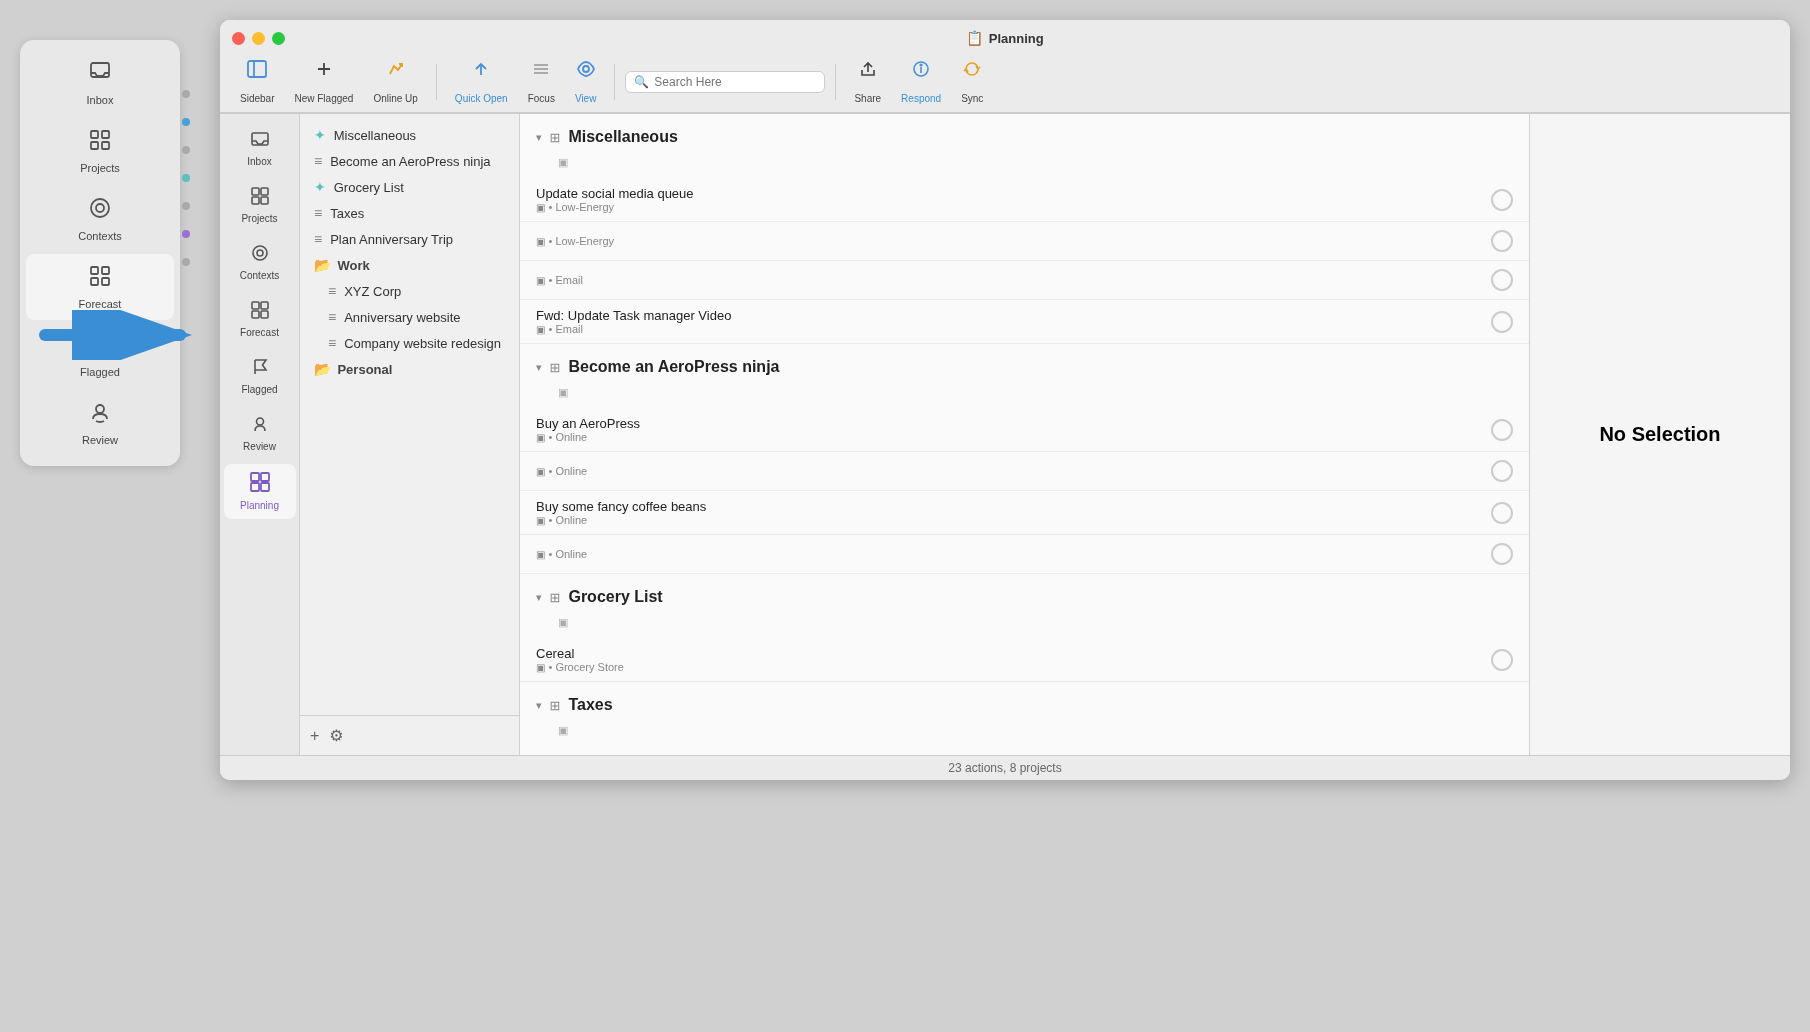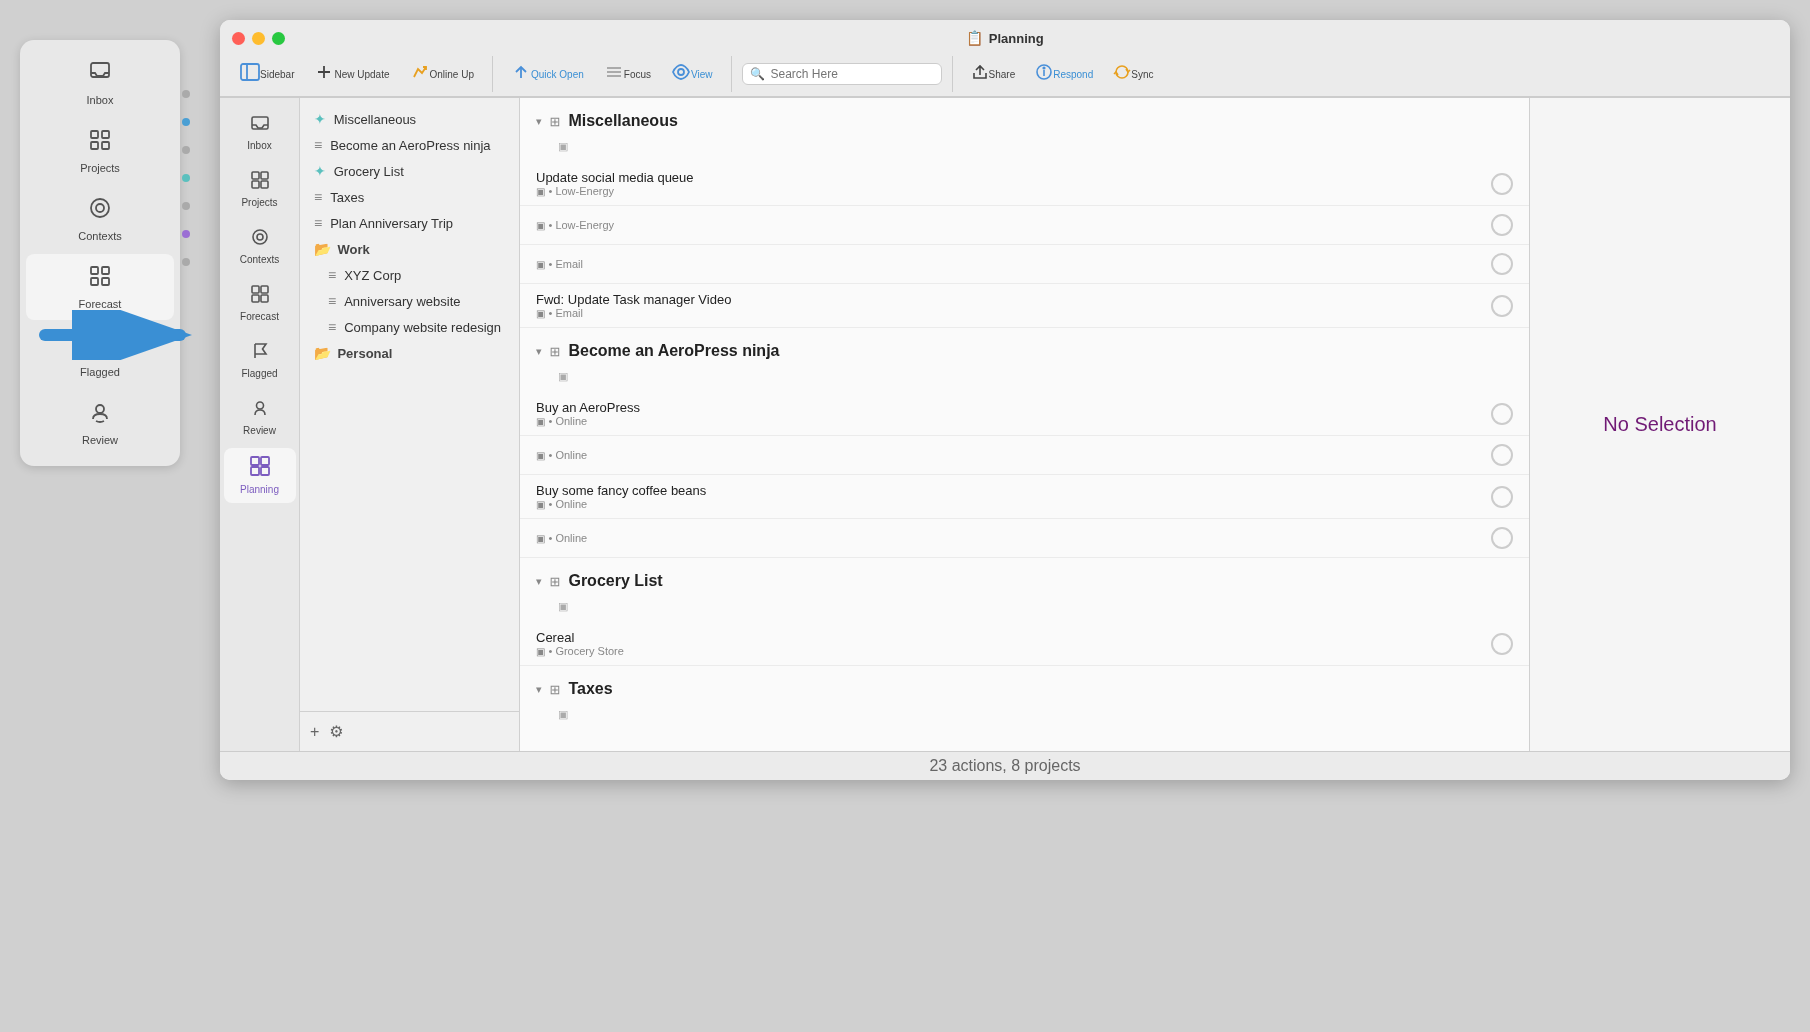--- a/index.html
+++ b/index.html
@@ -131,26 +131,26 @@
       background: #ebebeb;
       border-bottom: 1px solid #ccc;
       display: flex;
       align-items: center;
       padding: 4px 12px;
       gap: 4px;
     }
 
     .toolbar-btn {
       display: flex;
-      flex-direction: row;
+      flex-direction: column;
       align-items: center;
       padding: 4px 8px;
       border-radius: 6px;
       cursor: pointer;
-      gap: 0;
+      gap: 10px;
       border: none;
       background: transparent;
     }
 
     .toolbar-btn .tb-icon { font-size: 18px; color: #444; }
     .toolbar-btn .tb-label { font-size: 10px; color: #444; }
 
     .toolbar-separator {
       width: 1px;
       height: 36px;
@@ -334,30 +334,30 @@
     .detail-panel {
       width: 260px;
       background: #f5f5f5;
       display: flex;
       align-items: center;
       justify-content: center;
     }
 
     .no-selection {
       font-size: 20px;
-      color: #701a75;
-      font-weight: 400;
+      color: #000000;
+      font-weight: 700;
     }
 
     
     .status-bar {
       background: #ebebeb;
       border-top: 1px solid #ccc;
       padding: 5px 16px;
-      font-size: 16px;
+      font-size: 12px;
       color: #666;
       text-align: center;
     }
 
     
     .task-list-panel::-webkit-scrollbar { width: 6px; }
     .task-list-panel::-webkit-scrollbar-track { background: #f0f0f0; }
     .task-list-panel::-webkit-scrollbar-thumb { background: #ccc; border-radius: 3px; }
   </style>
 </head>
@@ -478,21 +478,21 @@
         <span class="tb-label">Sidebar</span>
       </button>
 
       <button class="toolbar-btn">
         <span class="tb-icon">
           <svg width="20" height="18" viewBox="0 0 20 18" fill="none" stroke="#444" stroke-width="1.8">
             <line x1="10" y1="3" x2="10" y2="15"></line>
             <line x1="4" y1="9" x2="16" y2="9"></line>
           </svg>
         </span>
-        <span class="tb-label">New Update</span>
+        <span class="tb-label">New Flagged</span>
       </button>
 
       <button class="toolbar-btn">
         <span class="tb-icon">
           <svg width="20" height="18" viewBox="0 0 20 18" fill="none" stroke="#e8a020" stroke-width="1.8">
             <path d="M4 14 L8 6 L12 10 L16 4"></path>
             <polyline points="13,4 16,4 16,7"></polyline>
           </svg>
         </span>
         <span class="tb-label">Online Up</span>

